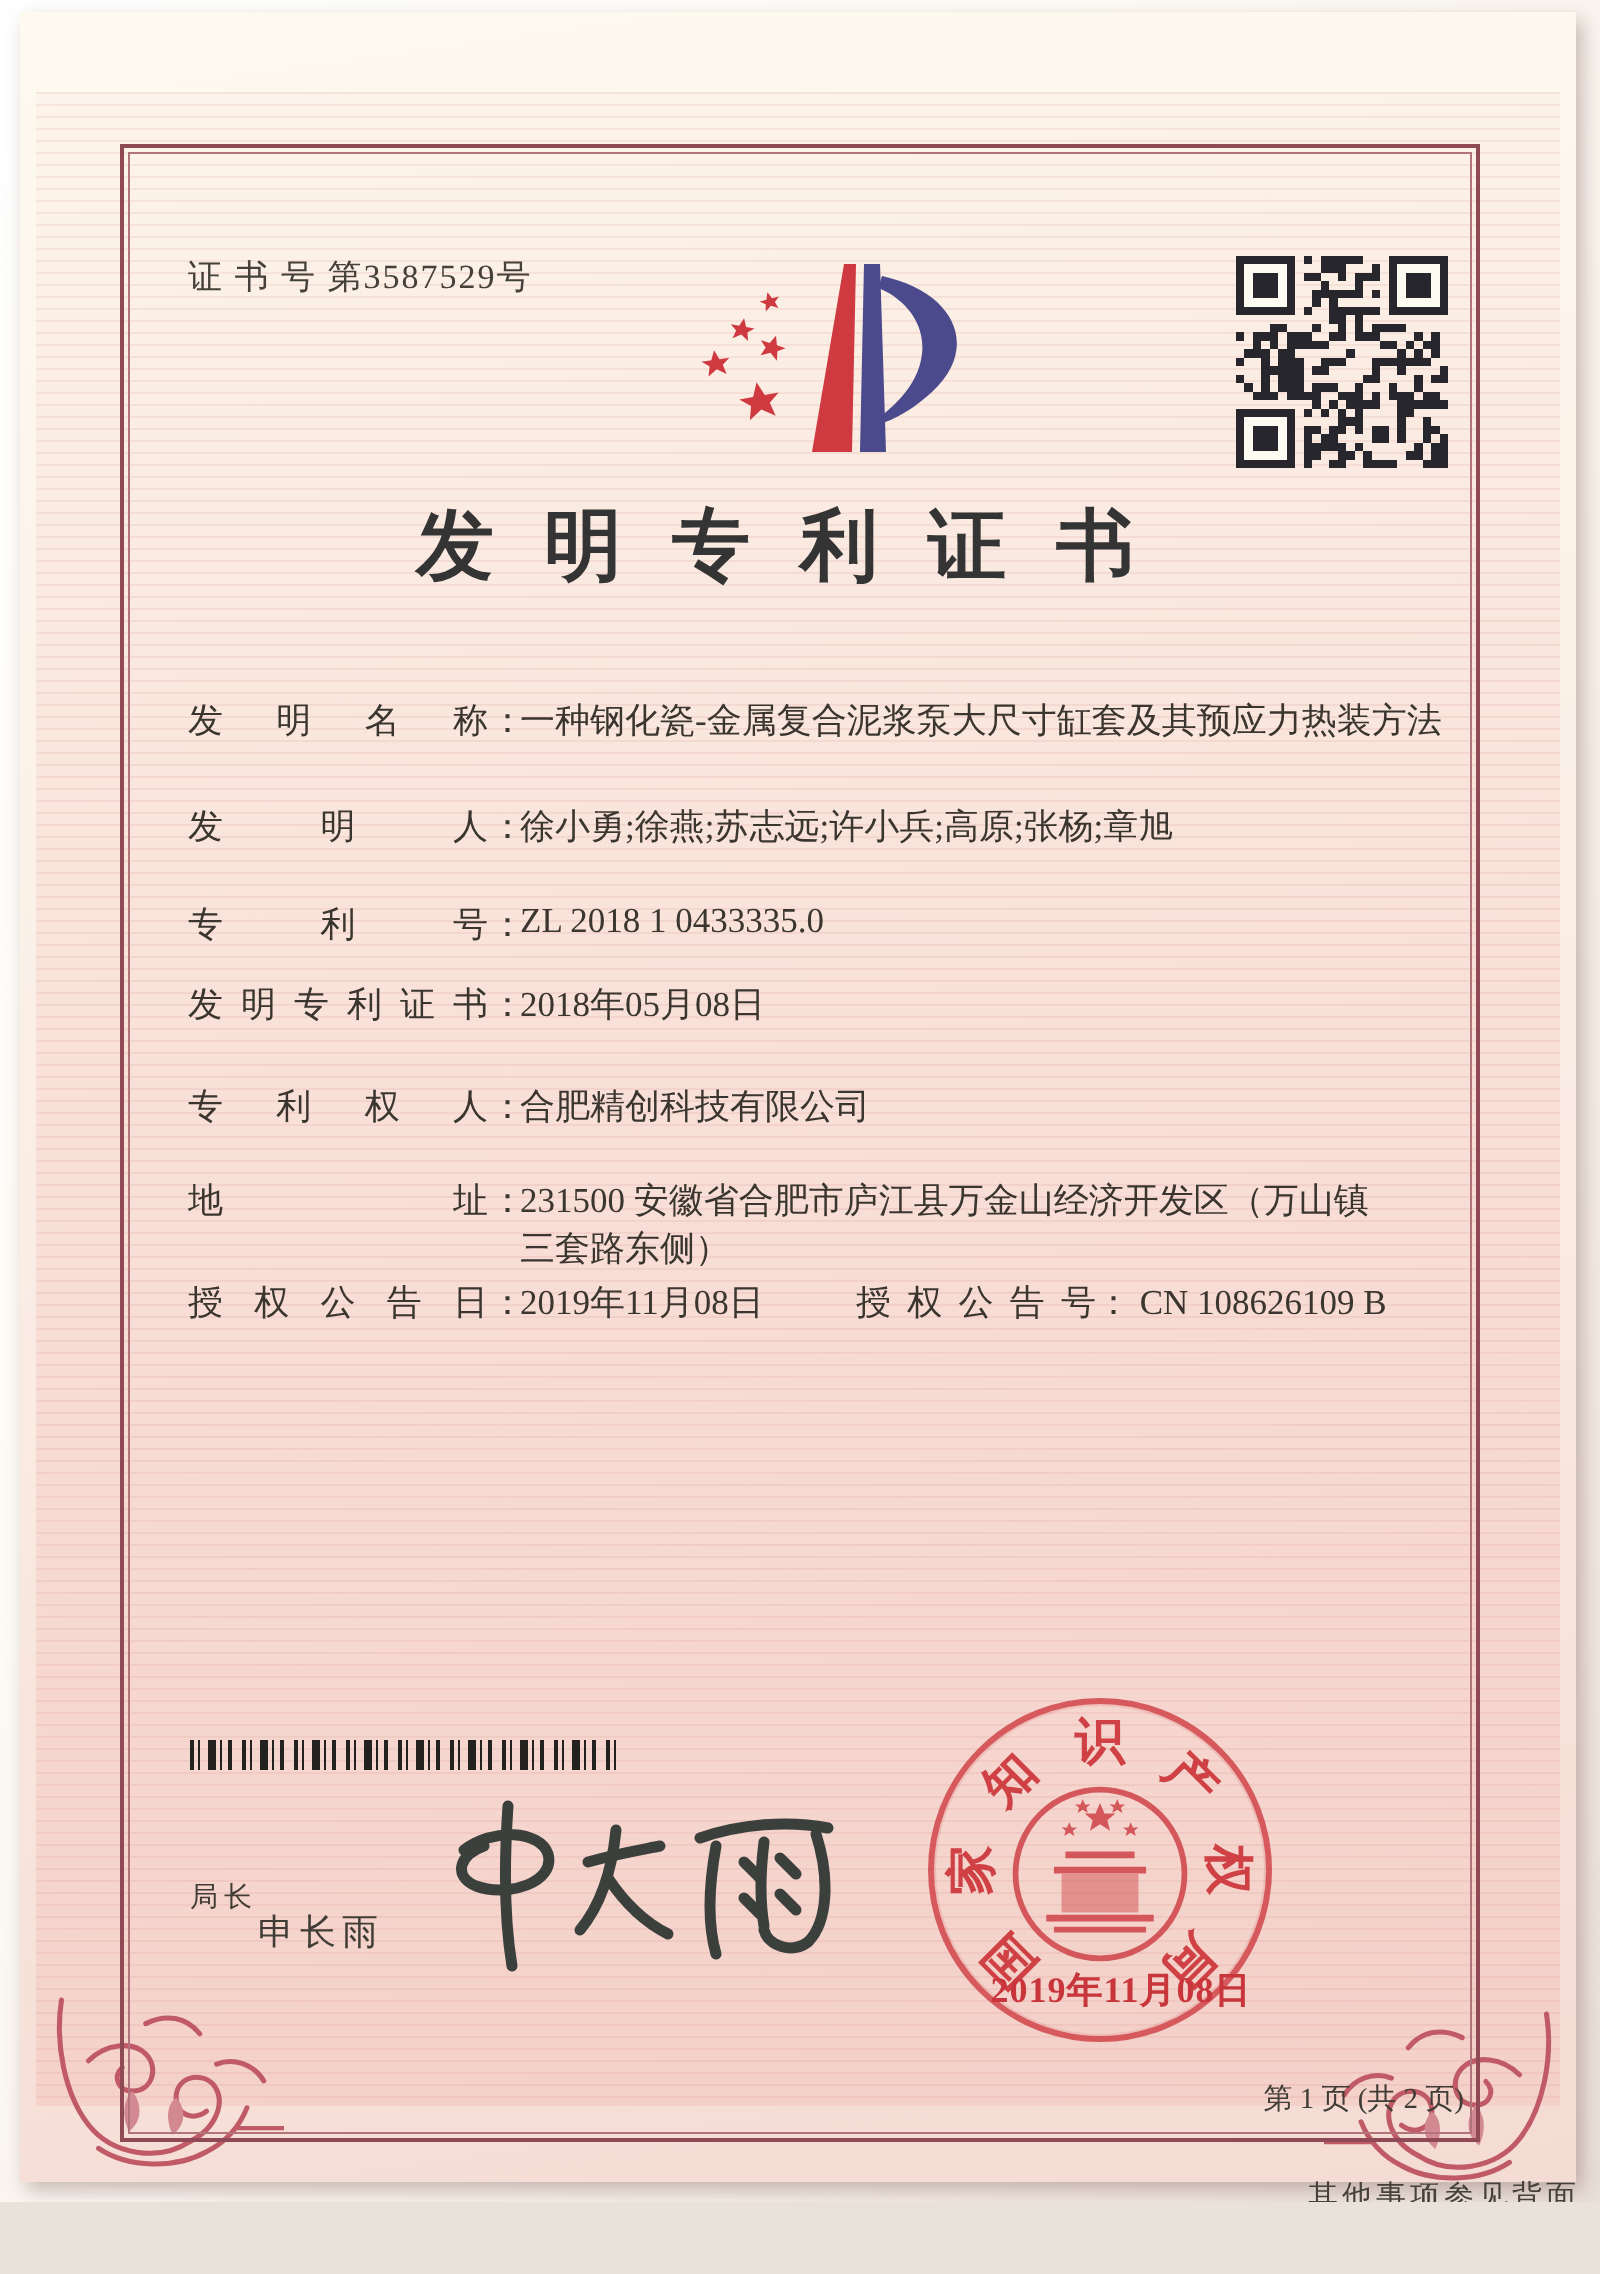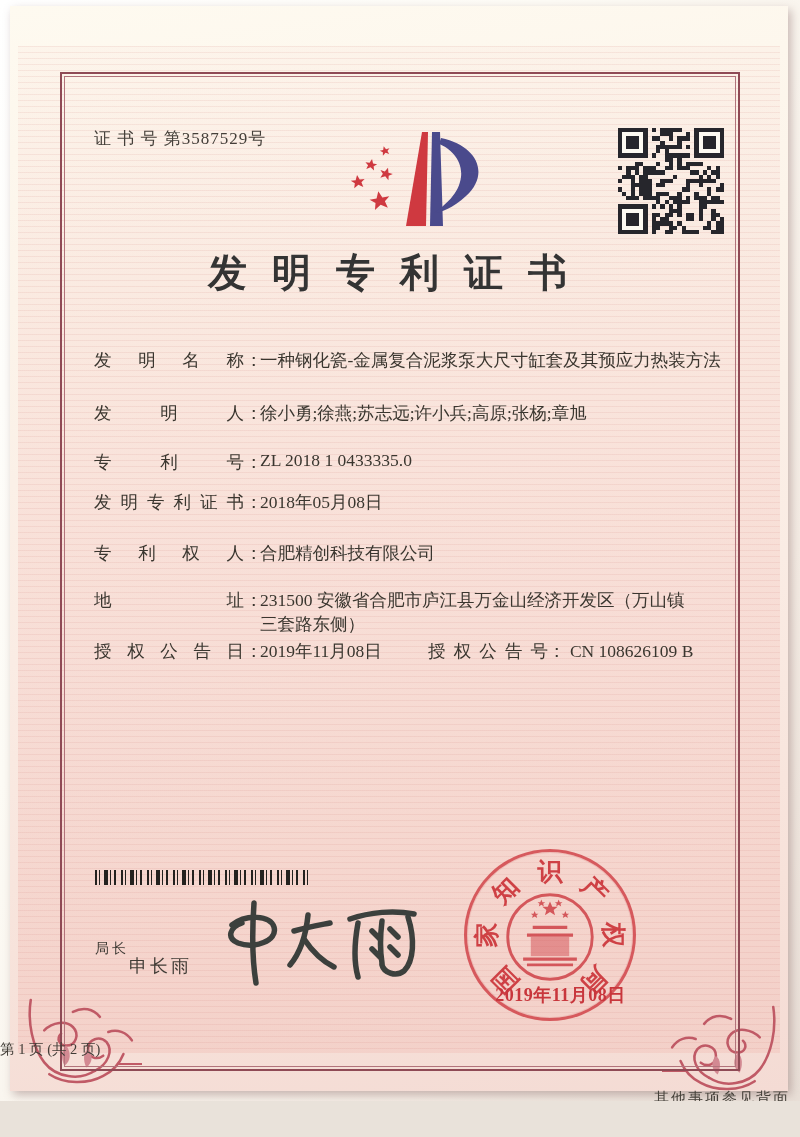--- a/index.html
+++ b/index.html
@@ -40,21 +40,21 @@
   
   .seal{left:464px;top:849px;width:172px;height:172px;border-radius:50%;
     border:3.5px solid rgba(208,62,68,.82);
     box-shadow:0 0 0 1px rgba(208,62,68,.15) inset;}
   .seal-char{position:absolute;left:50%;top:50%;width:28px;height:28px;margin:-14px 0 0 -14px;
     font-size:25px;font-weight:700;text-align:center;line-height:28px;
     color:rgba(203,52,58,.92);transform:rotate(var(--a)) translateY(-63px);}
   .emblem{position:absolute;left:50%;top:50%;width:96px;height:96px;margin:-46px 0 0 -48px;opacity:.85;}
   .seal-date{left:478px;top:983px;width:165px;text-align:center;font-size:18px;font-weight:700;
     color:#c8363c;letter-spacing:.5px;}
-  .page-label{left:0px;top:1040px;width:732px;text-align:left;font-size:14.5px;color:#403c36;}
+  .page-label{left:0px;top:1040px;width:732px;text-align:right;font-size:14.5px;color:#403c36;}
   .back-note{left:0px;top:1089px;width:790px;text-align:right;font-size:15px;color:#45413a;letter-spacing:2px;}
   .logo{left:338px;top:126px;width:150px;height:105px;}
   .qr{left:618px;top:128px;width:106px;height:106px;}
   .flourish{width:118px;height:100px;}
   .fl-bl{left:24px;top:993px;}
   .fl-br{left:662px;top:1000px;transform:scaleX(-1);}
 </style>
 </head>
 <body>
 

